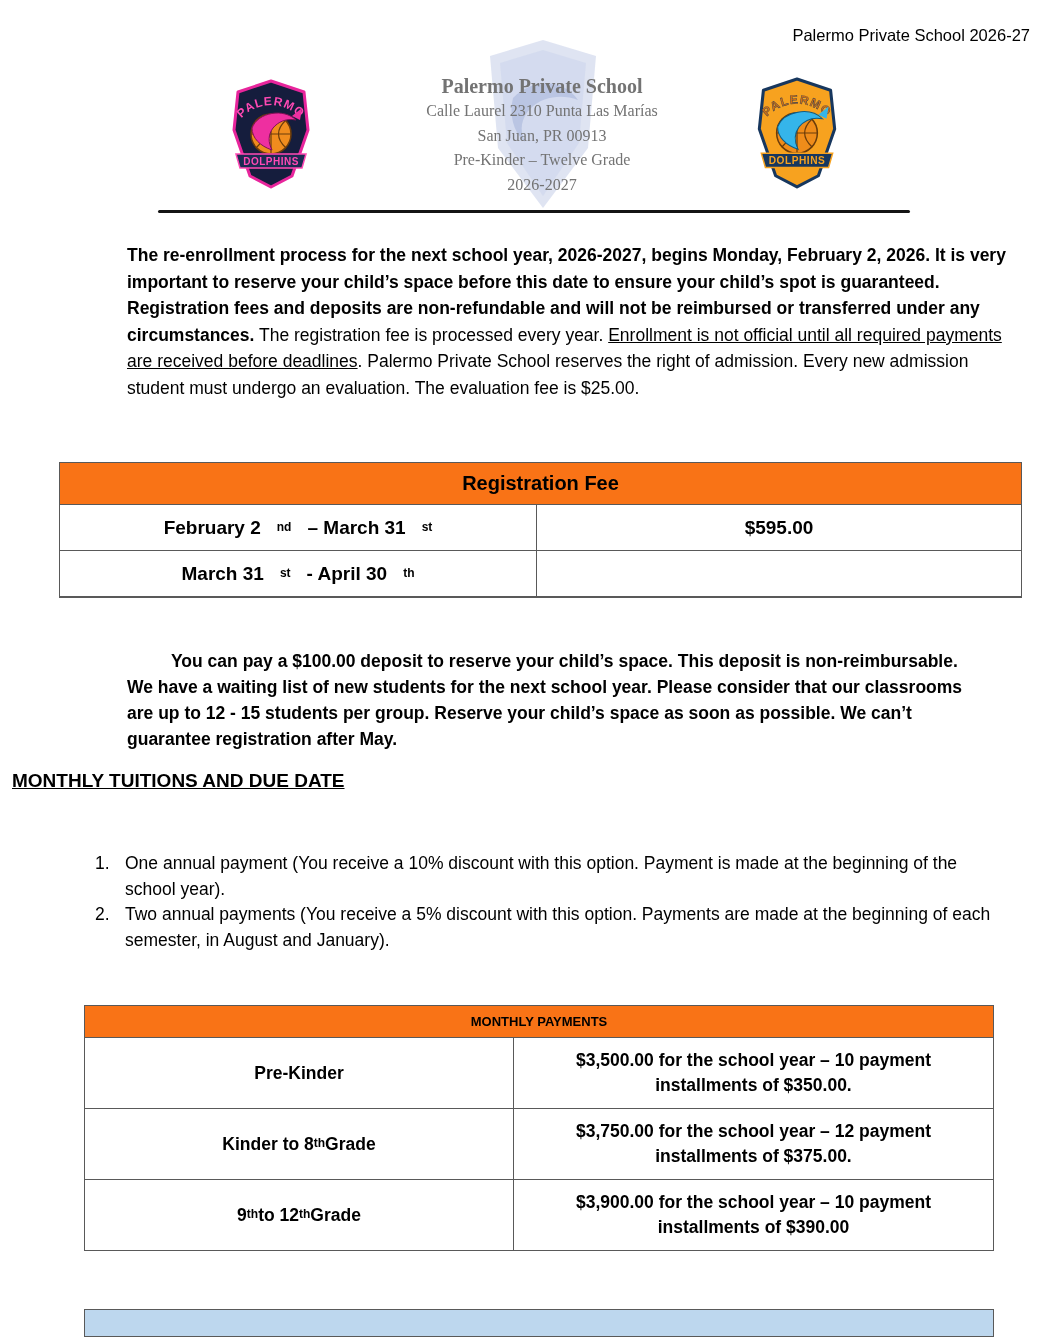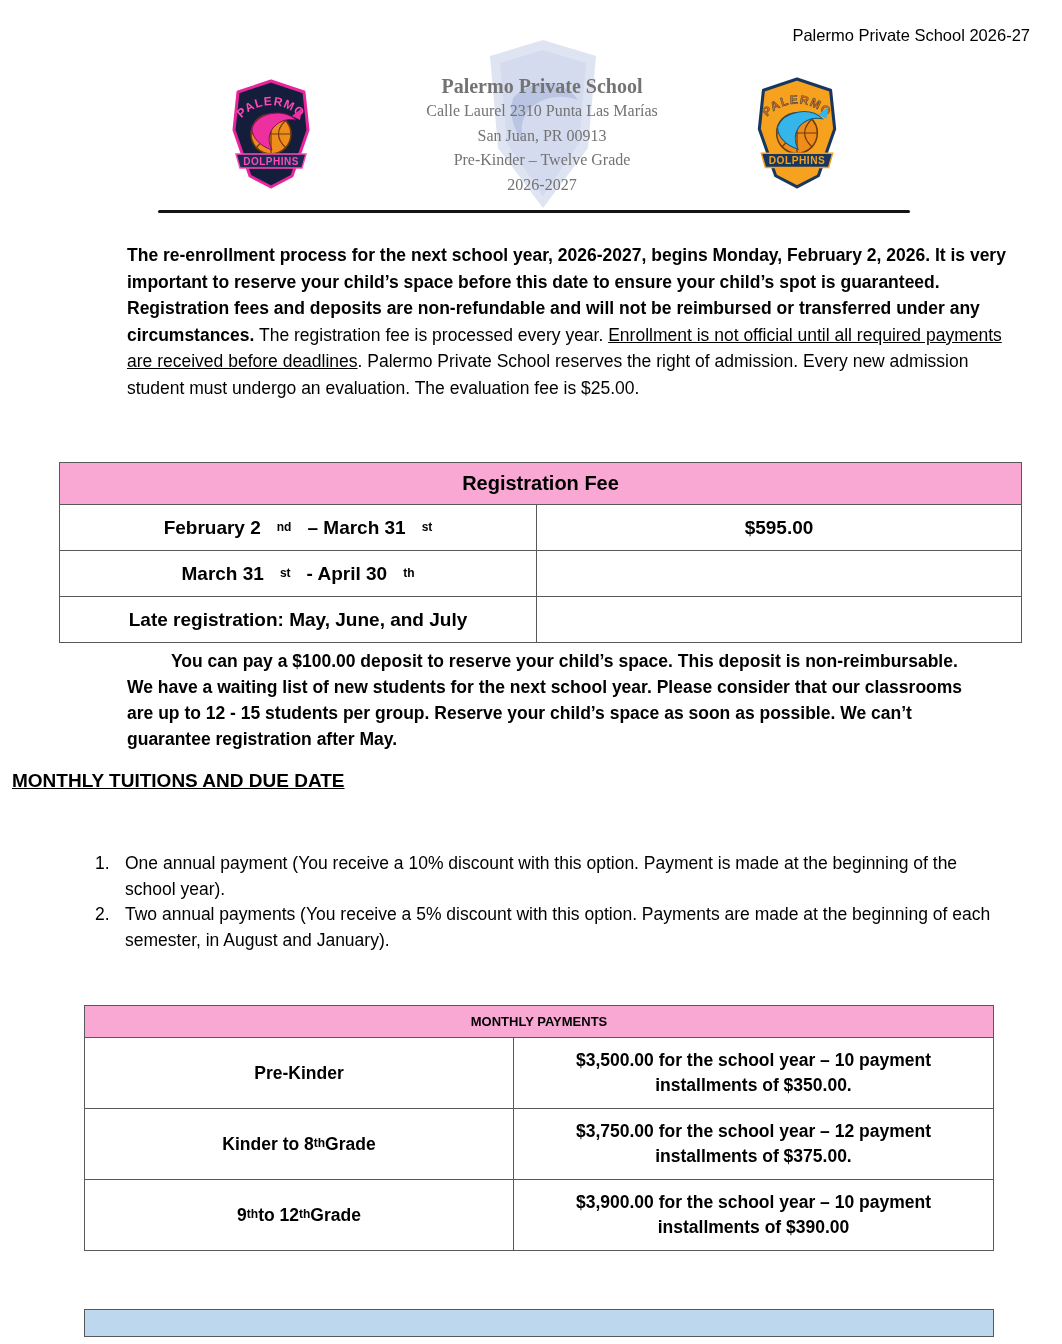--- a/index.html
+++ b/index.html
@@ -21,21 +21,21 @@
 
   .header-rule{position:absolute;left:146px;top:210px;width:752px;height:3px;
                background:#141414;border-radius:2px;}
 
   .intro{position:absolute;left:115px;top:242px;width:892px;font-size:17.5px;
          line-height:26.5px;margin:0;}
   .b{font-weight:bold;}
   .u{text-decoration:underline;}
 
   .table{position:absolute;border:1px solid #595959;background:#fff;}
-  .t-header{background:#f9a8d4;text-align:center;font-weight:bold;font-size:20px;
+  .t-header{background:#f97316;text-align:center;font-weight:bold;font-size:20px;
             padding:9px 0;border-bottom:1px solid #595959;}
   .t-row{display:flex;border-bottom:1px solid #595959;}
   .t-row:last-child{border-bottom:none;}
 
   .reg-table{left:47px;top:462px;width:961px;}
   .reg-table .t-cell{display:flex;align-items:center;justify-content:center;
                      font-weight:bold;font-size:19px;height:45px;gap:16px;}
   .reg-table .t-left{width:476px;border-right:1px solid #595959;}
   .reg-table .t-right{flex:1;}
 
@@ -140,23 +140,20 @@
     </div>
     <div class="t-row">
       <div class="t-cell t-left">
           <span>March 31</span>
           <sup>st</sup>
           <span>  - April 30</span>
           <sup>th</sup>
         </div>
     </div>
     <div class="t-row">
-      <div class="t-cell t-left">
-          <span>Late registration: May, June, and July</span>
-        </div>
     </div>
   </div>
 
   <p class="deposit">You can pay a $100.00 deposit to reserve your child’s space.  This deposit is non-reimbursable. We have a waiting list of new students for the next school year. Please consider that our classrooms are up to 12 - 15 students per group.  Reserve your child’s space as soon as possible. We can’t guarantee registration after May.</p>
 
   <div class="section-heading">MONTHLY TUITIONS AND DUE DATE</div>
 
 
   <div class="options">
     <div class="opt">

